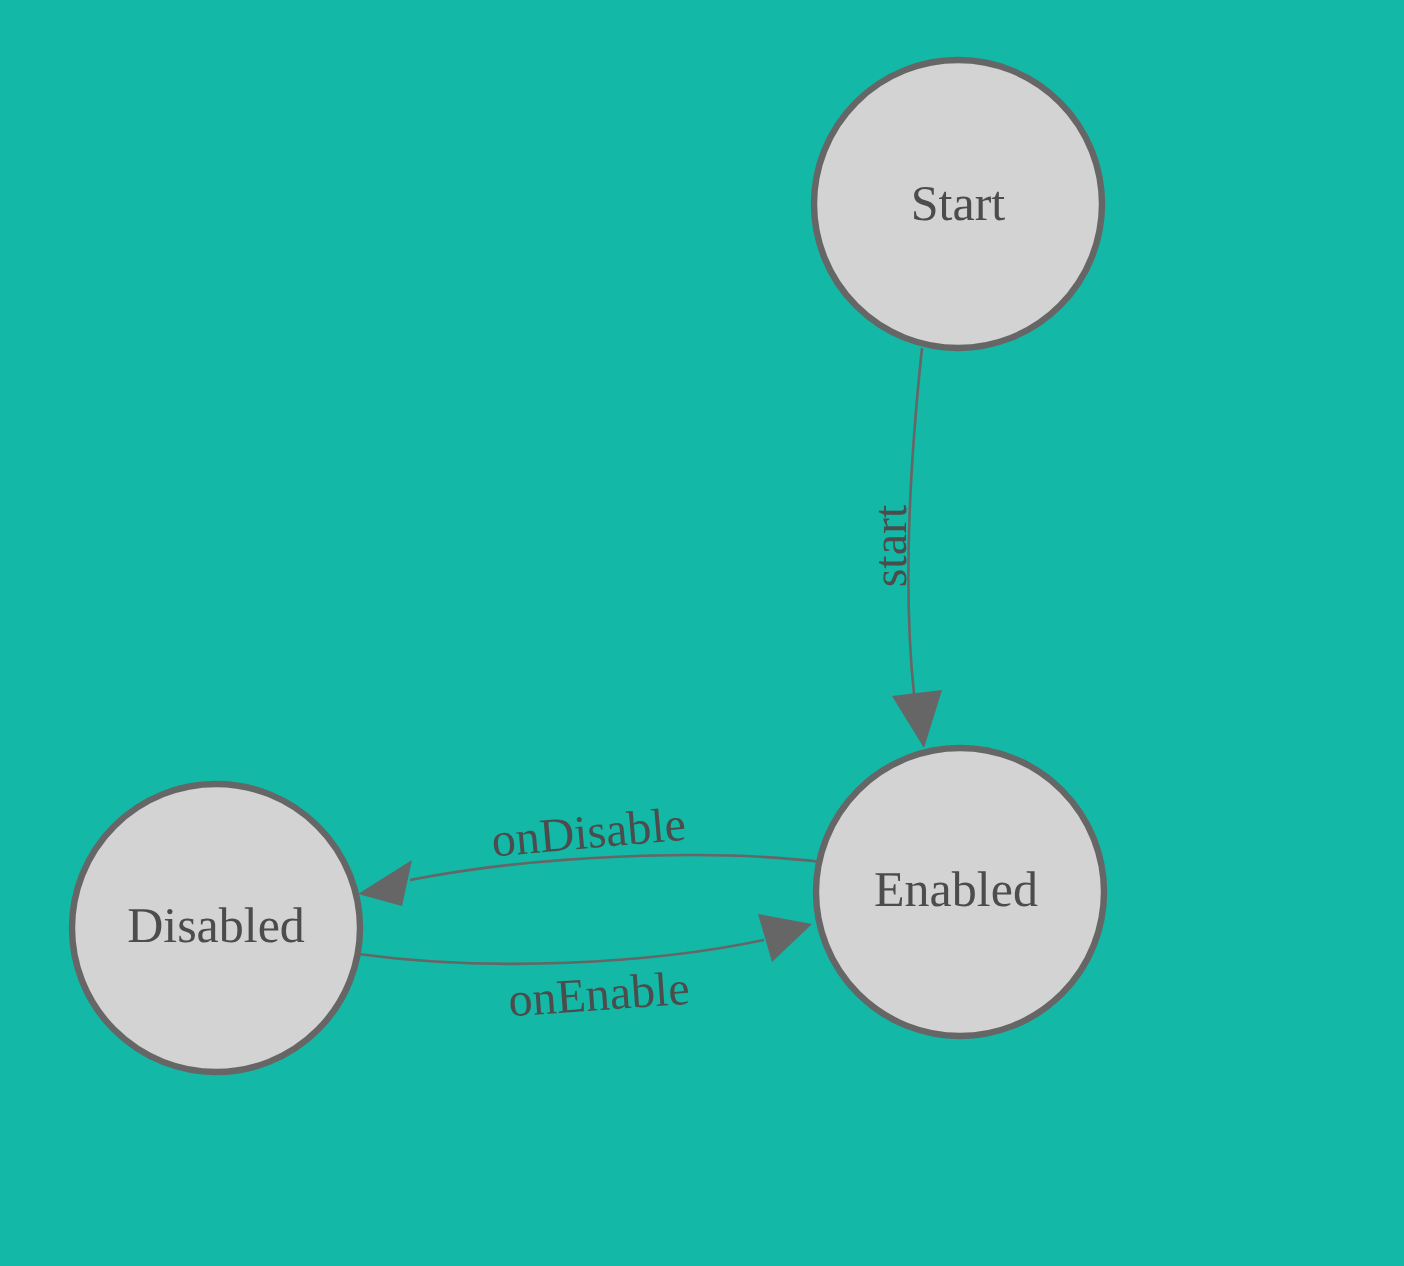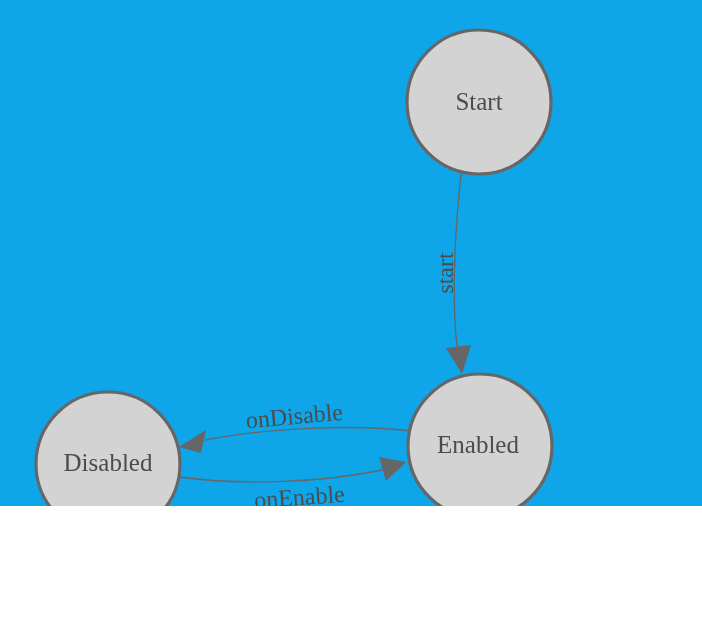--- a/index.html
+++ b/index.html
@@ -3,22 +3,22 @@
 <meta charset="utf-8">
 <style>
   html, body {
     margin: 0;
     padding: 0;
     background: #ffffff;
   }
   .stage {
     position: relative;
     width: 702px;
-    height: 506px;
-    background: #0ea5e9;
+    height: 633px;
+    background: #14b8a6;
     overflow: hidden;
   }
   svg text {
     font-family: "Liberation Serif", "DejaVu Serif", serif;
     fill: #4c4c4c;
   }
   .node {
     fill: #d3d3d3;
     stroke: #666666;
     stroke-width: 3.2;

